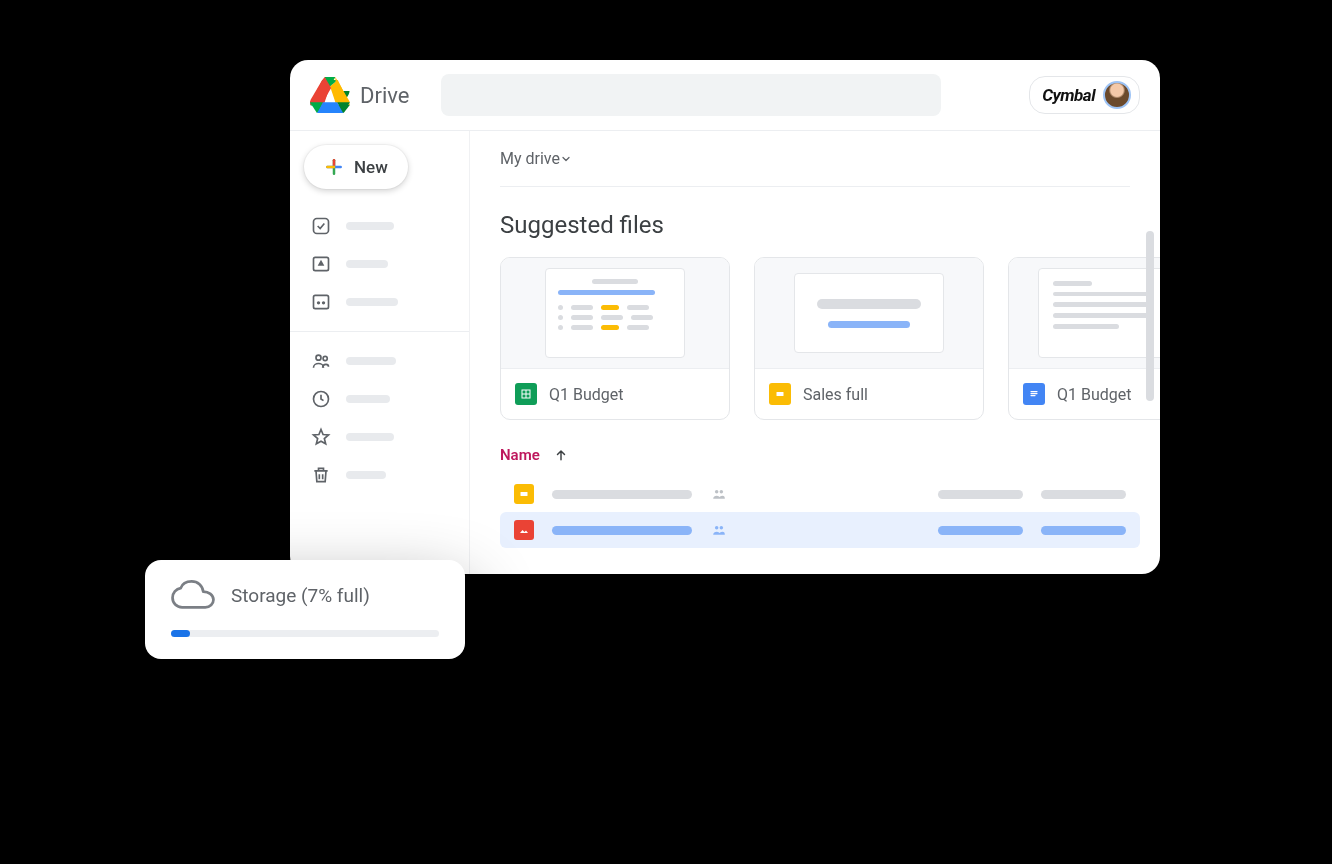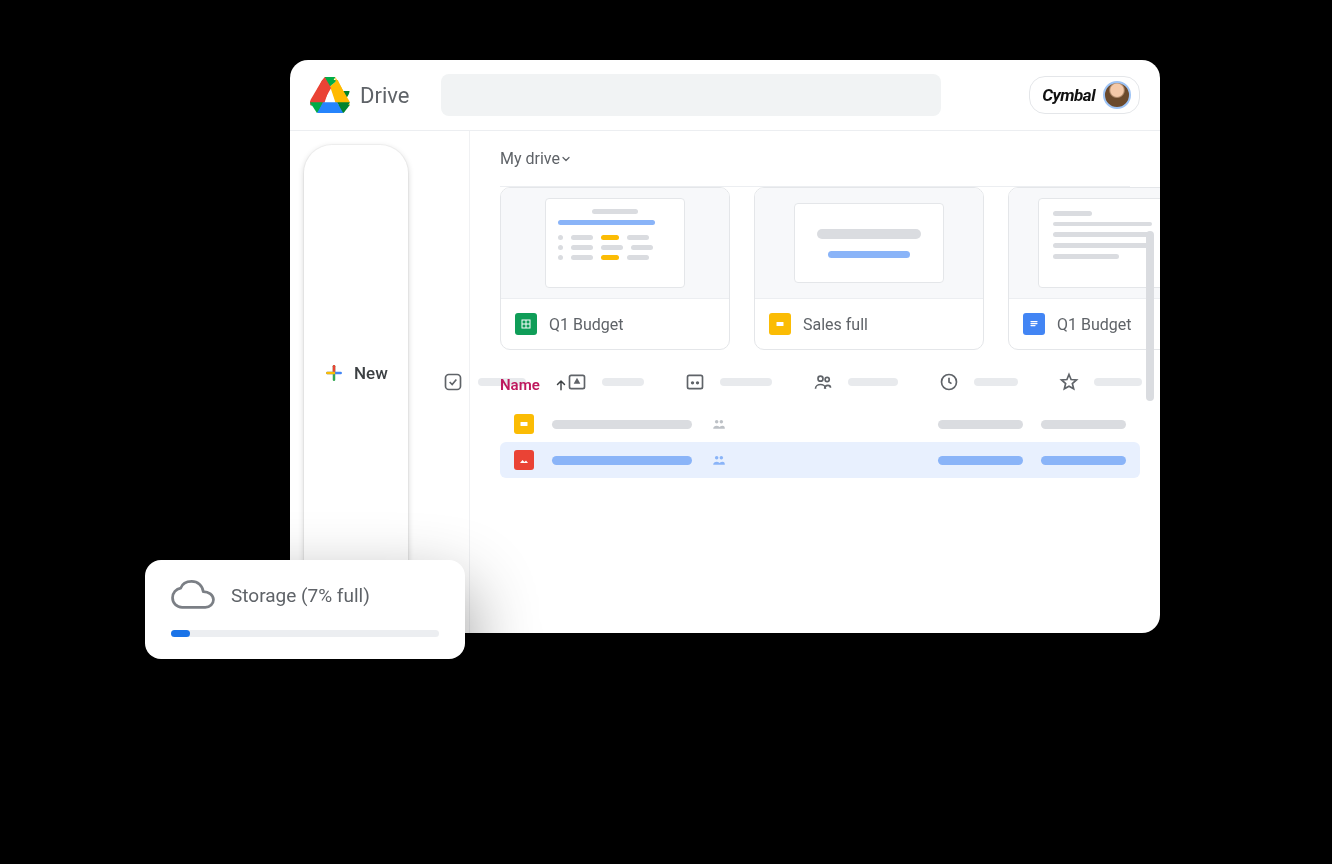--- a/index.html
+++ b/index.html
@@ -9,21 +9,21 @@
     width: 1332px;
     height: 864px;
     position: relative;
     overflow: hidden;
   }
   .window {
     position: absolute;
     left: 290px;
     top: 60px;
     width: 870px;
-    height: 573px;
+    height: 514px;
     background: #fff;
     border-radius: 18px;
     box-shadow: 0 30px 80px rgba(0,0,0,0.5);
     overflow: hidden;
   }
   .header {
     display: flex;
     align-items: center;
     padding: 14px 20px;
     border-bottom: 1px solid #eceef1;
@@ -51,21 +51,21 @@
   .avatar {
     width: 28px; height: 28px; border-radius: 50%;
     background: radial-gradient(circle at 50% 30%, #f4c9a9 30%, #6b4a2c 40%);
     border: 2px solid #9dc3f5;
   }
   .body { display:flex; height: calc(100% - 71px); }
   .sidebar {
     width: 180px;
     padding: 14px 0;
     border-right: 1px solid #f0f1f3;
-    display:flex; flex-direction:row;
+    display:flex; flex-direction:column;
   }
   .new-btn {
     margin: 0 14px 18px 14px;
     display:flex; align-items:center; gap:10px;
     background:#fff;
     border-radius: 28px;
     padding: 12px 20px;
     box-shadow: 0 2px 6px rgba(0,0,0,0.18), 0 0 0 1px rgba(0,0,0,0.03);
     font-size: 17px; color:#3c4043; font-weight:500;
     width: fit-content;
@@ -321,20 +321,21 @@
     </div>
 
     <div class="main">
       <div class="breadcrumb">
         <span>My drive</span>
         <svg class="chevron" viewBox="0 0 24 24">
             <path d="M6 9l6 6 6-6" fill="none" stroke="#5f6368" stroke-width="2.5" stroke-linecap="round" stroke-linejoin="round"></path>
           </svg>
       </div>
 
+      <div class="section-title">Suggested files</div>
 
       <div class="cards">
 
         <div class="card">
           <div class="card-preview">
             <div class="doc-sheet">
               <div class="line short" style="width:40%;align-self:center"></div>
               <div class="line blue" style="width:85%"></div>
               <div class="table-rows">
                 <div class="row-cells">

